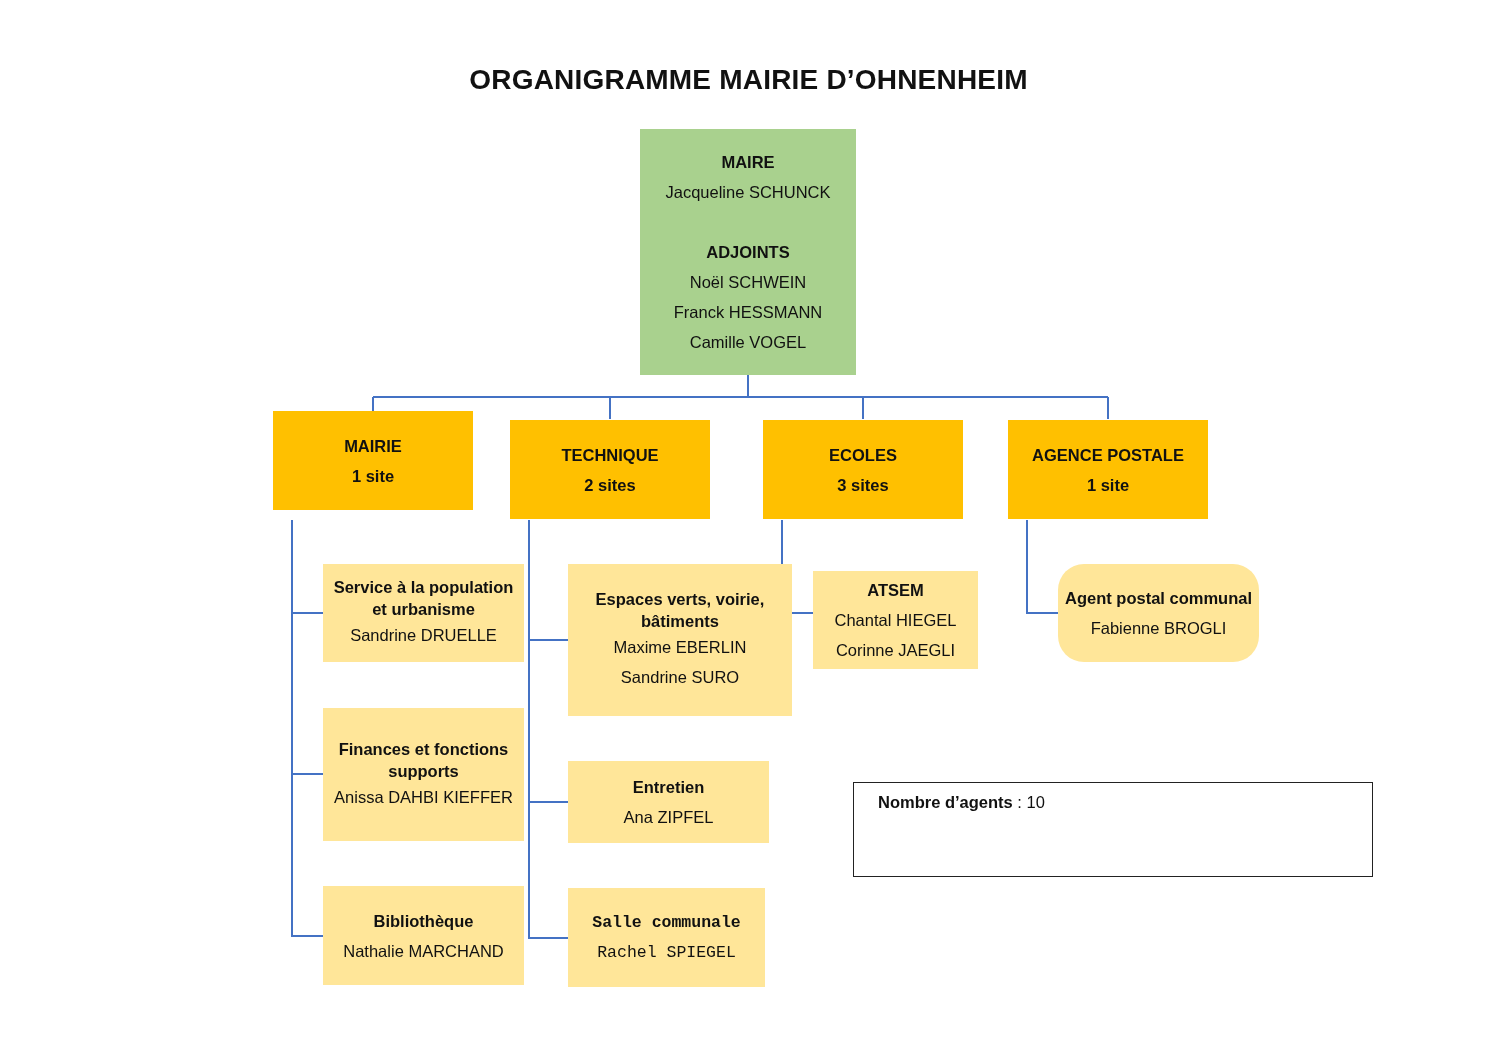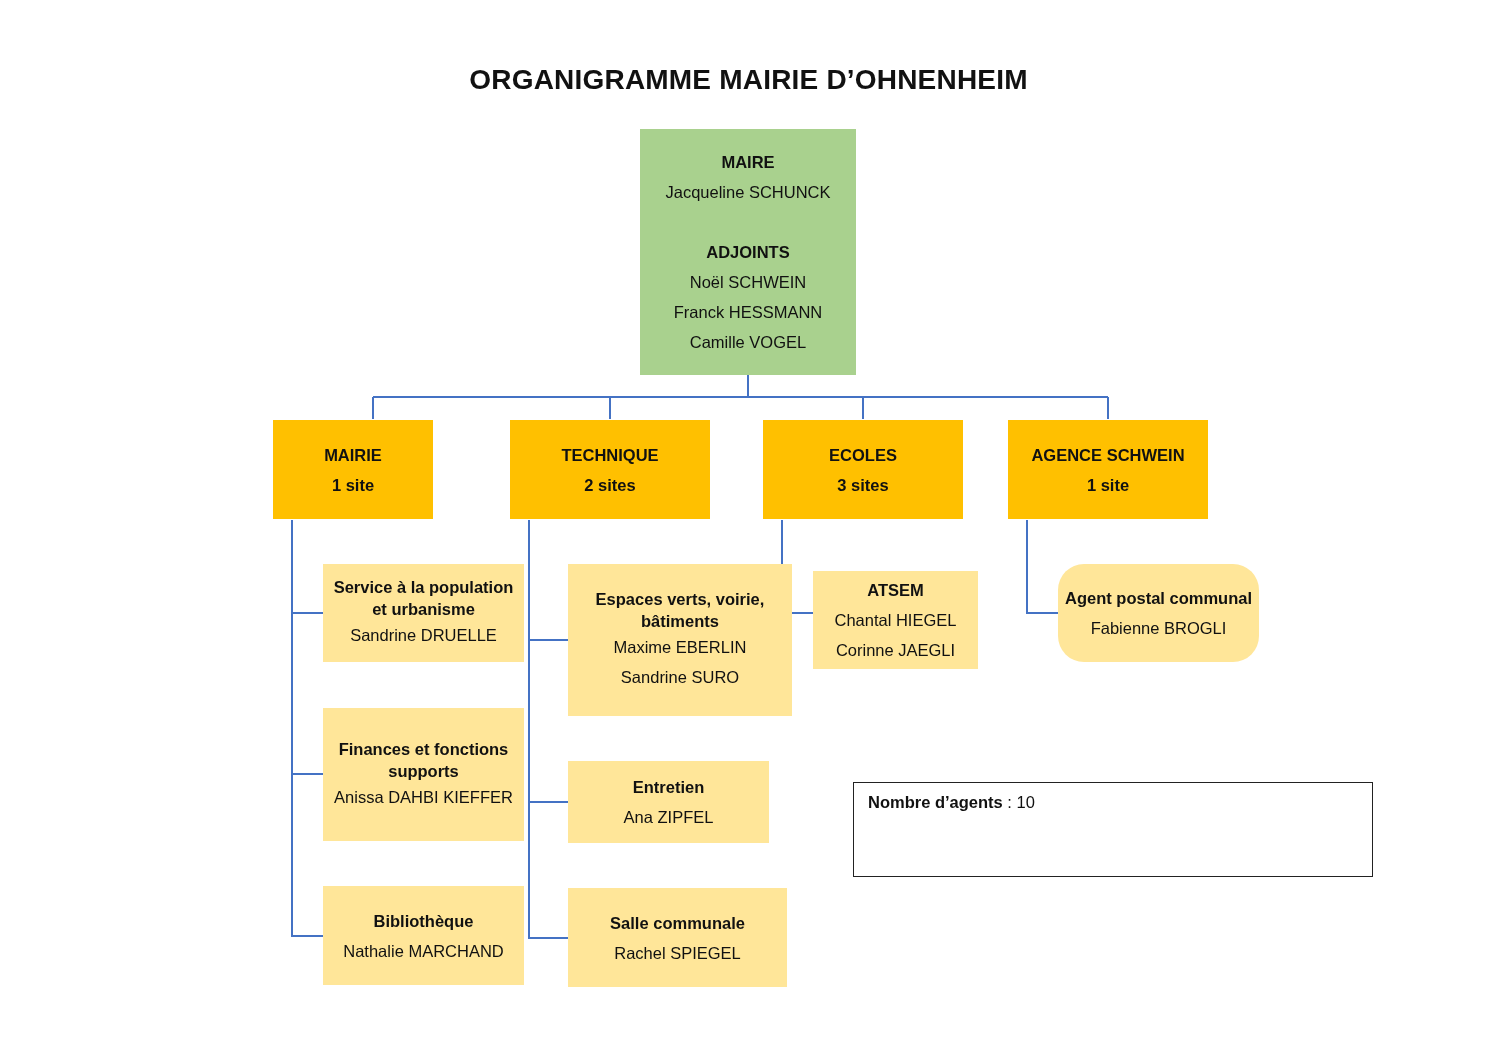--- a/index.html
+++ b/index.html
@@ -10,21 +10,21 @@
     .box { position: absolute; box-sizing: border-box; display: flex; flex-direction: column;
            align-items: center; justify-content: center; text-align: left; font-size: 16.5px; }
     .box .h { font-weight: bold; line-height: 22px; }
     .box .p { line-height: 30px; }
     .green { background: #a9d18e; }
     .orange { background: #ffc000; }
     .light { background: #ffe699; }
     .orange .h { line-height: 30px; }
     svg.lines { position: absolute; left: 0; top: 0; }
     .summary { position: absolute; left: 853px; top: 782px; width: 520px; height: 95px;
-               box-sizing: border-box; border: 1.5px solid #222; padding: 9px 14px;
+               box-sizing: border-box; border: 1.5px solid #222; padding: 9px 24px;
                font-size: 16.5px; }
     .summary .row { line-height: 20px; margin-bottom: 20px; }
     .summary b { font-weight: bold; }
   </style>
 </head>
 <body>
 
 <div class="title">ORGANIGRAMME MAIRIE D’OHNENHEIM</div>
 
 <svg class="lines" width="1497" height="1058">
@@ -45,34 +45,34 @@
 <div class="box green" style="left:640px; top:129px; width:216px; height:246px;">
   <div class="h" style="line-height:30px">MAIRE</div>
   <div class="p">Jacqueline SCHUNCK</div>
   <div style="height:30px"></div>
   <div class="h" style="line-height:30px">ADJOINTS</div>
   <div class="p">Noël SCHWEIN</div>
   <div class="p">Franck HESSMANN</div>
   <div class="p">Camille VOGEL</div>
 </div>
 
-<div class="box orange" style="left:273px; top:420px; width:160px; height:99px;">
+<div class="box orange" style="left:273px; top:411px; width:200px; height:99px;">
   <div class="h">MAIRIE</div>
   <div class="h">1 site</div>
 </div>
 <div class="box orange" style="left:510px; top:420px; width:200px; height:99px;">
   <div class="h">TECHNIQUE</div>
   <div class="h">2 sites</div>
 </div>
 <div class="box orange" style="left:763px; top:420px; width:200px; height:99px;">
   <div class="h">ECOLES</div>
   <div class="h">3 sites</div>
 </div>
 <div class="box orange" style="left:1008px; top:420px; width:200px; height:99px;">
-  <div class="h">AGENCE SCHWEIN</div>
+  <div class="h">AGENCE POSTALE</div>
   <div class="h">1 site</div>
 </div>
 
 <div class="box light" style="left:323px; top:564px; width:201px; height:98px;">
   <div class="h">Service à la population</div>
   <div class="h">et urbanisme</div>
   <div class="p">Sandrine DRUELLE</div>
 </div>
 <div class="box light" style="left:323px; top:708px; width:201px; height:133px;">
   <div class="h">Finances et fonctions</div>
@@ -87,21 +87,21 @@
 <div class="box light" style="left:568px; top:564px; width:224px; height:152px;">
   <div class="h">Espaces verts, voirie,</div>
   <div class="h">bâtiments</div>
   <div class="p">Maxime EBERLIN</div>
   <div class="p">Sandrine SURO</div>
 </div>
 <div class="box light" style="left:568px; top:761px; width:201px; height:82px;">
   <div class="h" style="line-height:30px">Entretien</div>
   <div class="p">Ana ZIPFEL</div>
 </div>
-<div class="box light" style="left:568px; top:888px; width:219px; height:99px;">
+<div class="box light" style="left:568px; top:888px; width:197px; height:99px;font-family:Liberation Mono, monospace;">
   <div class="h" style="line-height:30px">Salle communale</div>
   <div class="p">Rachel SPIEGEL</div>
 </div>
 
 <div class="box light" style="left:813px; top:564px; width:165px; height:98px;margin-top:7px;">
   <div class="h" style="line-height:30px">ATSEM</div>
   <div class="p">Chantal HIEGEL</div>
   <div class="p">Corinne JAEGLI</div>
 </div>
 

